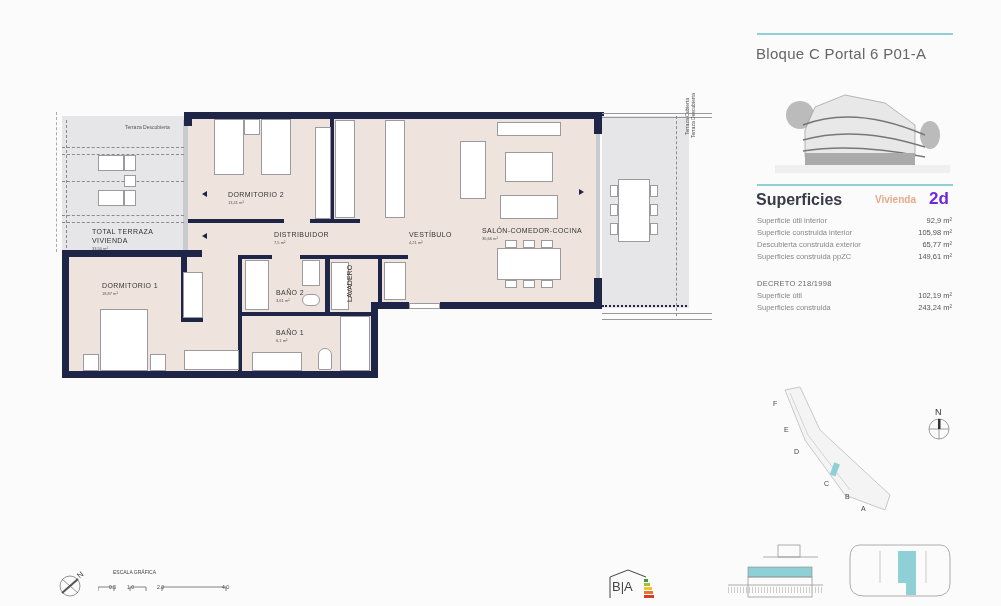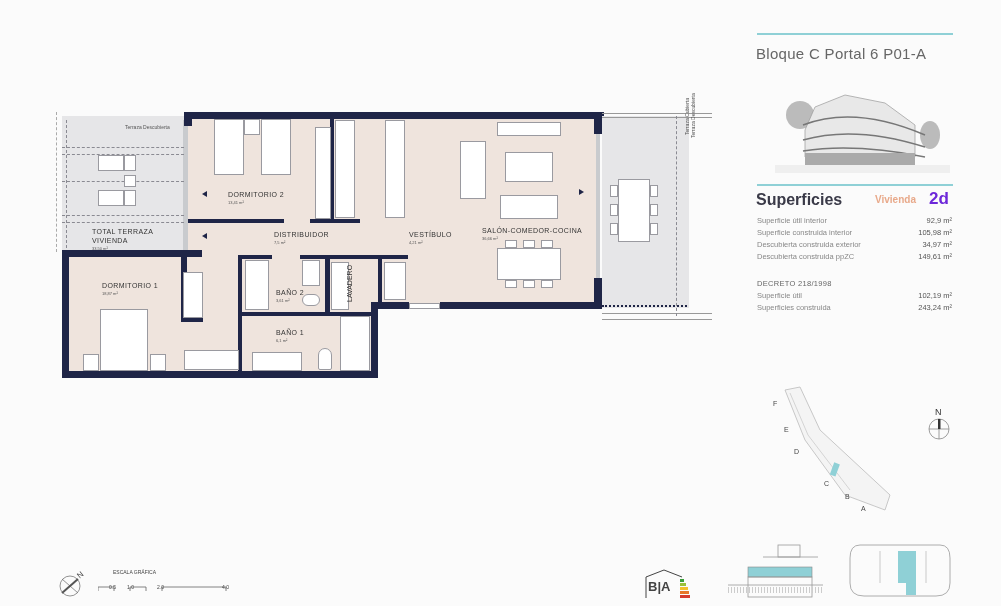--- a/index.html
+++ b/index.html
@@ -178,24 +178,24 @@
 <div class="row" style="top:216px;">
     <span>Superficie útil interior</span>
     <span class="v">92,9 m²</span>
   </div>
 <div class="row" style="top:228px;">
     <span>Superficie construida interior</span>
     <span class="v">105,98 m²</span>
   </div>
 <div class="row" style="top:240px;">
     <span>Descubierta construida exterior</span>
-    <span class="v">34,97 m²</span>
+    <span class="v">65,77 m²</span>
   </div>
 <div class="row" style="top:252px;">
-    <span>Descubierta construida ppZC</span>
+    <span>Superficies construida ppZC</span>
     <span class="v">149,61 m²</span>
   </div>
 
 <div class="decreto">DECRETO 218/1998</div>
 <div class="row" style="top:291px;">
     <span>Superficie útil</span>
     <span class="v">102,19 m²</span>
   </div>
 <div class="row" style="top:303px;">
     <span>Superficies construida</span>
@@ -238,21 +238,21 @@
 <div class="abs" style="left:98px;top:578px;width:130px;height:8px;">
   <svg width="130" height="8" viewBox="0 0 130 8">
       <path d="M0 7 L0 3 L16 3 L16 7 M32 7 L32 3 L48 3 L48 7 M64 7 L64 3 L128 3 L128 7" stroke="#666" fill="none" stroke-width="0.8"></path>
     </svg>
 </div>
 <div class="abs" style="left:109px;top:584px;font-size:5px;color:#444;">0.5</div>
 <div class="abs" style="left:127px;top:584px;font-size:5px;color:#444;">1.0</div>
 <div class="abs" style="left:157px;top:584px;font-size:5px;color:#444;">2.0</div>
 <div class="abs" style="left:222px;top:584px;font-size:5px;color:#444;">4.0</div>
 
-<div class="abs" style="left:644px;top:569px;width:46px;height:30px;font-weight:bold;">
+<div class="abs" style="left:608px;top:569px;width:46px;height:30px;">
   <svg width="46" height="30" viewBox="0 0 46 30">
       <path d="M2 29 L2 8 L20 1 L38 8" fill="none" stroke="#444" stroke-width="1"></path>
       <text x="4" y="22" font-size="13" fill="#444" font-family="Liberation Sans, sans-serif">B|A</text>
       <rect x="36" y="10" width="4" height="3" fill="#3a9d3a"></rect>
       <rect x="36" y="14" width="6" height="3" fill="#9bc13a"></rect>
       <rect x="36" y="18" width="8" height="3" fill="#f2c12e"></rect>
       <rect x="36" y="22" width="9" height="3" fill="#e7762a"></rect>
       <rect x="36" y="26" width="10" height="3" fill="#d63b2f"></rect>
     </svg>
 </div>

